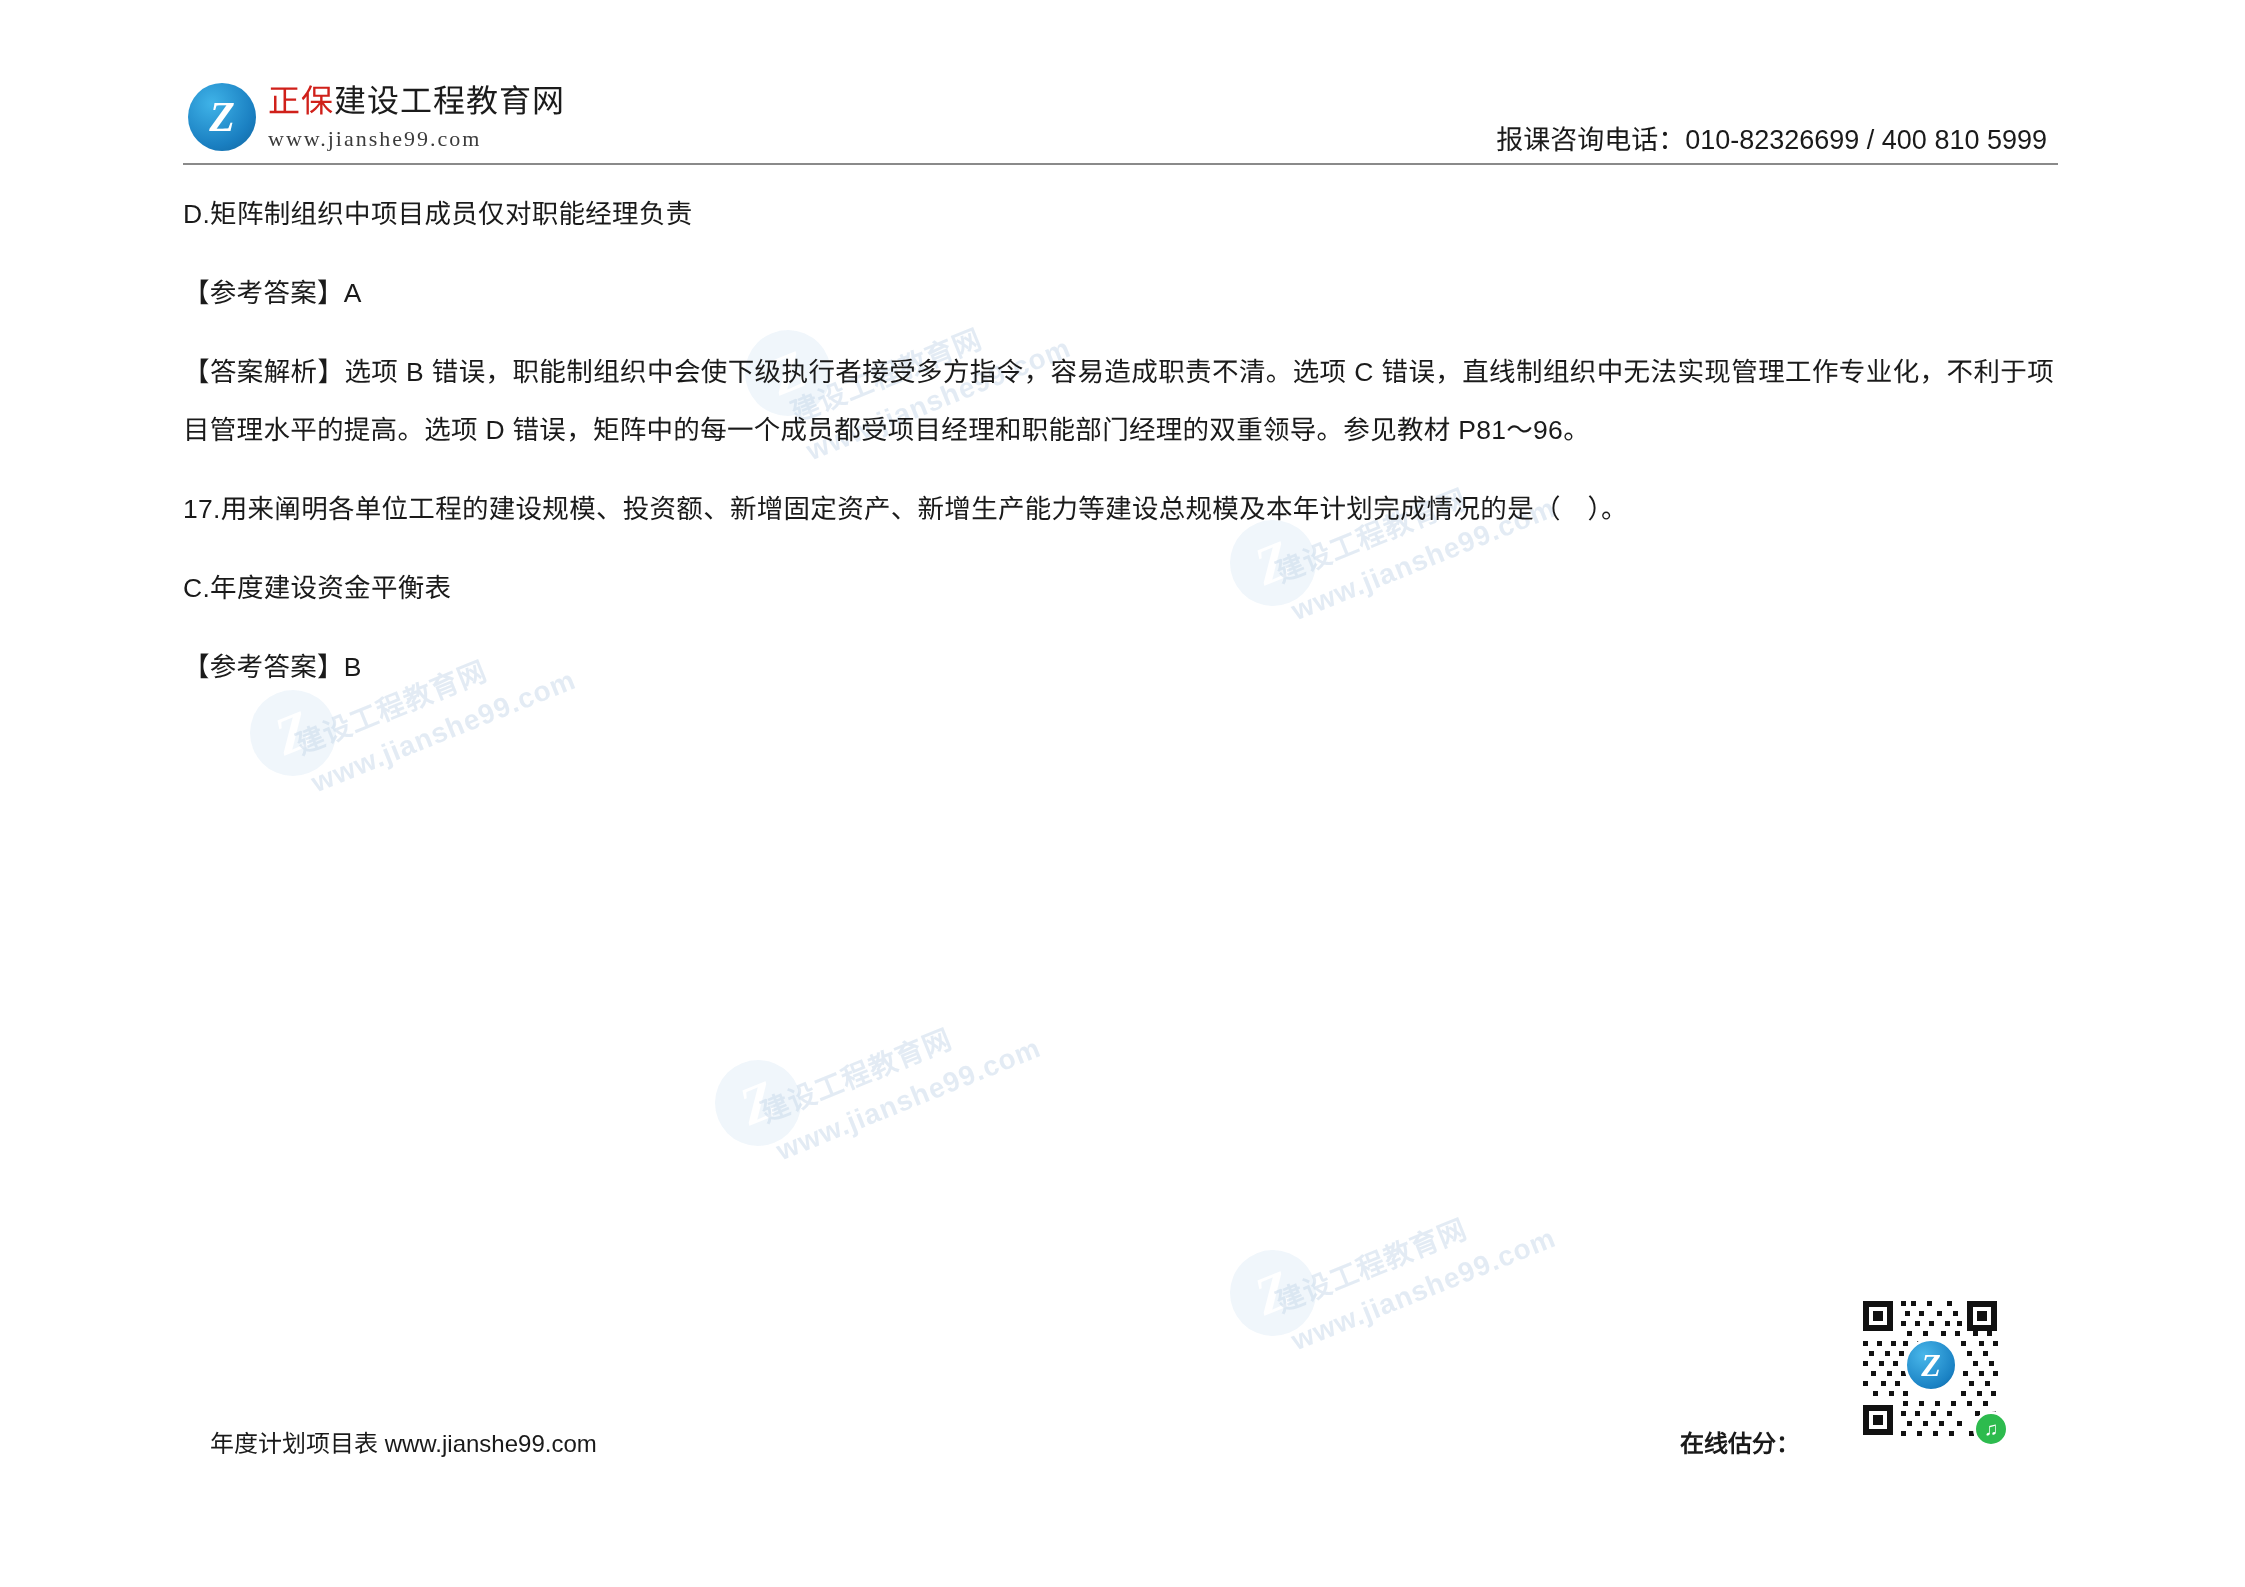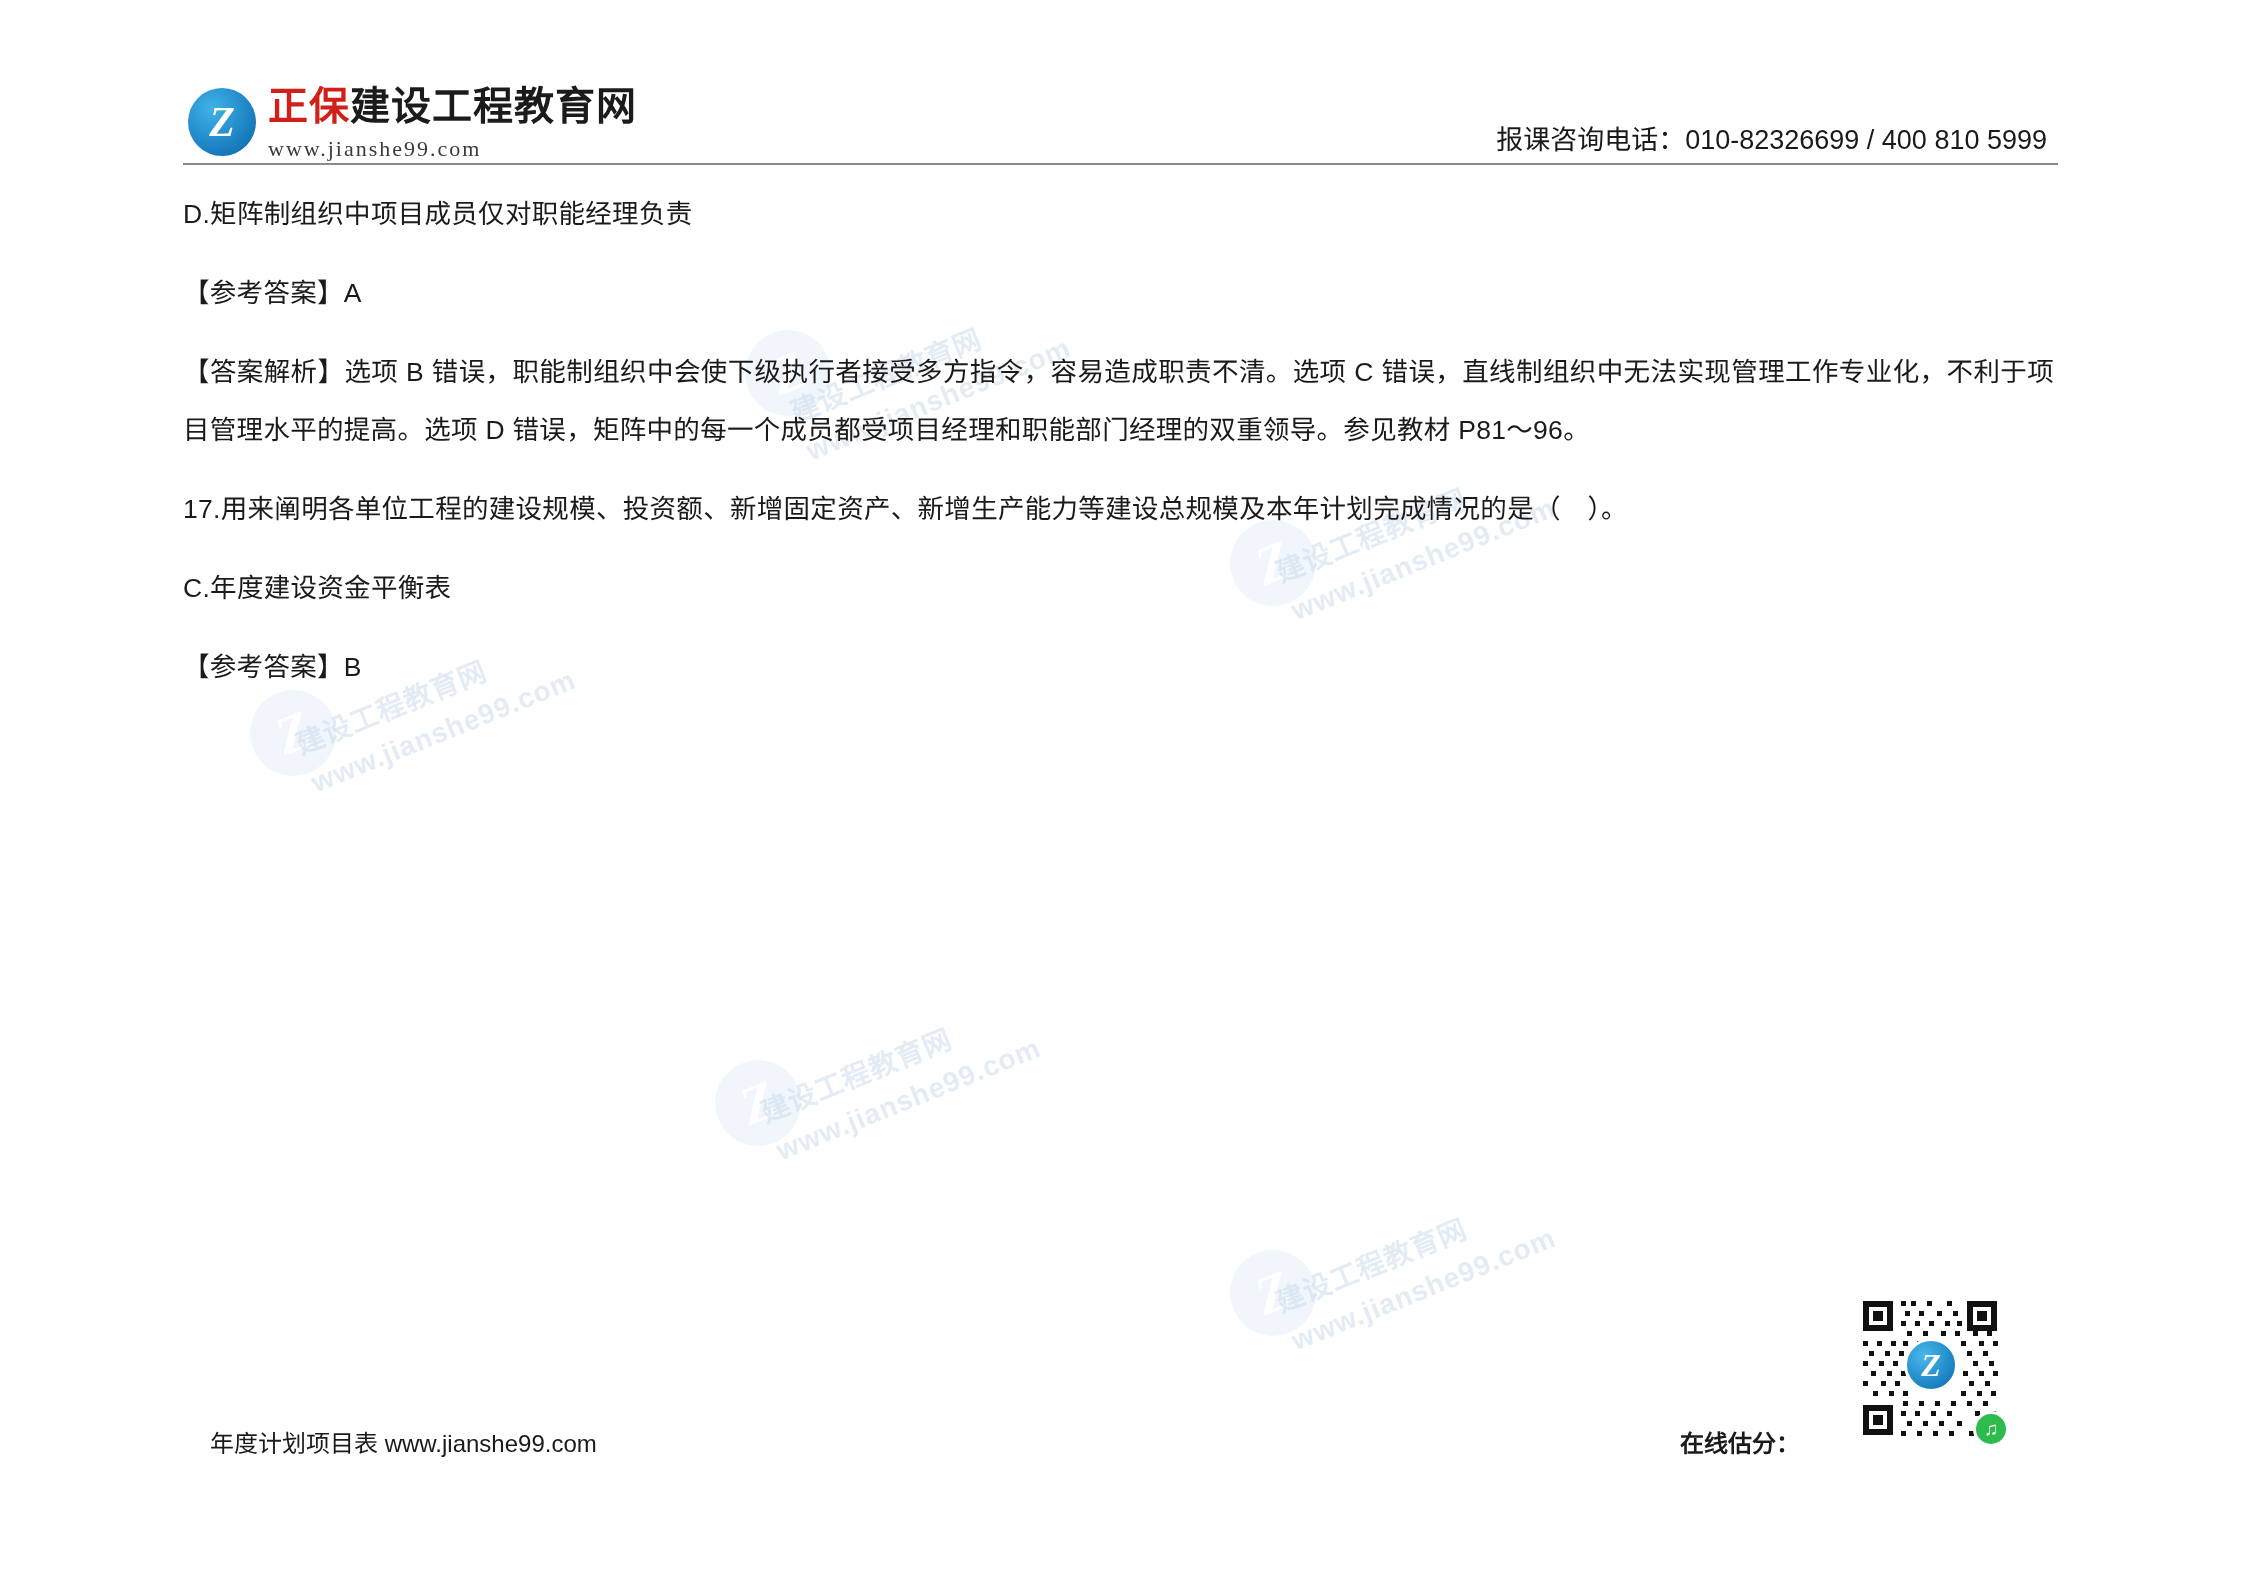--- a/index.html
+++ b/index.html
@@ -58,22 +58,22 @@
     font-weight: bold;
     font-family: "Liberation Serif", serif;
   }
   .logo-text {
     margin-left: 12px;
     display: flex;
     flex-direction: column;
     justify-content: center;
   }
   .logo-title {
-    font-size: 40px;
-    font-weight: bold;
+    font-size: 32px;
+    font-weight: normal;
     letter-spacing: 1px;
     line-height: 1.2;
     white-space: nowrap;
   }
   .logo-title .red {
     color: #d0201a;
   }
   .logo-title .dark {
     color: #1b1b1b;
   }

